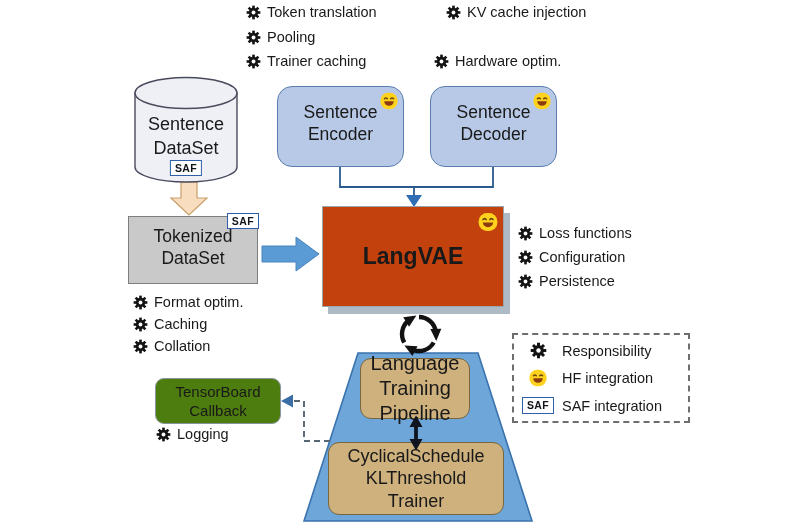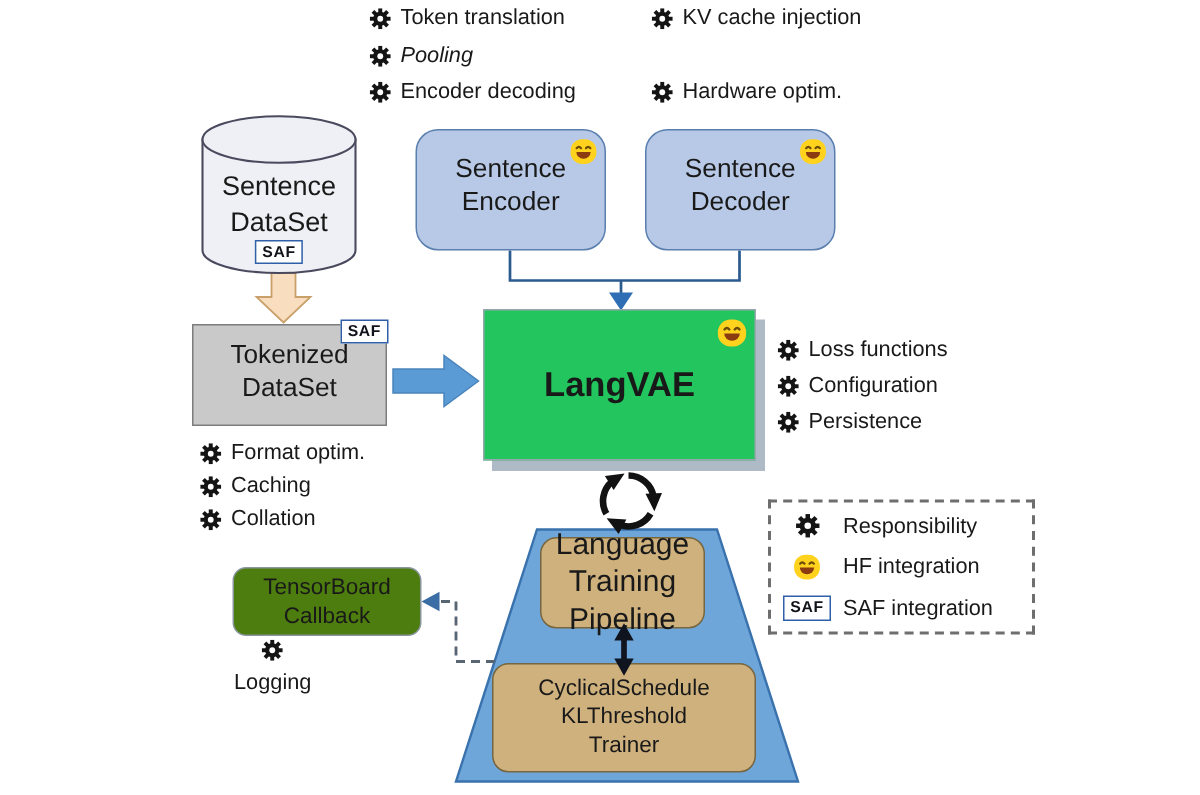--- a/index.html
+++ b/index.html
@@ -5,21 +5,21 @@
   html,body { margin:0; padding:0; background:#ffffff; }
   body { font-family: "Liberation Sans", "DejaVu Sans", sans-serif; color:#191919; }
   .canvas { position:relative; width:800px; height:530px; background:#ffffff; overflow:hidden; }
   svg.layer { position:absolute; left:0; top:0; width:800px; height:530px; pointer-events:none; }
   .node { position:absolute; box-sizing:border-box; }
   .node-label { white-space:pre-line; text-align:center; color:#191919; }
 
   
   .box-blue { background:#b7c9e6; border:1.6px solid #5a7fae; border-radius:15px; }
   .box-gray { background:#c9c9c9; border:1.6px solid #7d7d7d; }
-  .box-green { background:#22c55e; border:1.4px solid #9aa6ad;
+  .box-green { background:#c2410c; border:1.4px solid #9aa6ad;
                box-shadow:6px 7px 0 rgba(108,130,152,0.55);
                display:flex; align-items:center; justify-content:center; }
   .box-tan { background:#cfb17e; border:1.4px solid #77663e; border-radius:11px;
              display:flex; align-items:center; justify-content:center; }
   .box-callback { background:#4d7c0f; border:1.5px solid #8a969e; border-radius:9px;
                   display:flex; align-items:center; justify-content:center; }
 
   .saf-badge { display:inline-block; background:#ffffff; border:1.6px solid #2f5fa7;
                font-weight:bold; font-size:10.5px; letter-spacing:.4px; padding:1px 4px;
                color:#10131a; line-height:1.15; }
@@ -72,33 +72,33 @@
 
     <polygon points="262,246 296,246 296,237 319,254 296,271 296,262 262,262" fill="#5b9bd5" stroke="#4a84bd" stroke-width="1"></polygon>
   </svg>
 
   <div class="feat" style="left:246px; top:4px;">
     <svg class="ic">
         <use href="#sym-gear"></use>
       </svg>
     <span>Token translation</span>
   </div>
-  <div class="feat" style="left:246px; top:29px;font-style:italic;">
+  <div class="feat" style="left:246px; top:29px;">
     <svg class="ic">
         <use href="#sym-gear"></use>
       </svg>
     <span>Pooling</span>
   </div>
   <div class="feat" style="left:246px; top:53px;">
     <svg class="ic">
         <use href="#sym-gear"></use>
       </svg>
-    <span>Encoder decoding</span>
-  </div>
-  <div class="feat" style="left:434px; top:4px;">
+    <span>Trainer caching</span>
+  </div>
+  <div class="feat" style="left:446px; top:4px;">
     <svg class="ic">
         <use href="#sym-gear"></use>
       </svg>
     <span>KV cache injection</span>
   </div>
   <div class="feat" style="left:434px; top:53px;">
     <svg class="ic">
         <use href="#sym-gear"></use>
       </svg>
     <span>Hardware optim.</span>
@@ -187,31 +187,31 @@
     </svg>
   </div>
 
   <div class="node box-tan" style="left:360px; top:358px; width:110px; height:61px;">
     <div class="node-label" style="font-size:20px; line-height:1.25;">Language
 Training
 Pipeline</div>
   </div>
 
   <div class="node box-tan" style="left:328px; top:442px; width:176px; height:73px;">
-    <div class="node-label" style="font-size:15px; line-height:1.25;">CyclicalSchedule
+    <div class="node-label" style="font-size:18px; line-height:1.25;">CyclicalSchedule
 KLThreshold
 Trainer</div>
   </div>
 
   <div class="node box-callback" style="left:155px; top:378px; width:126px; height:46px;">
     <div class="node-label" style="font-size:15px; line-height:1.3;">TensorBoard
 Callback</div>
   </div>
 
-  <div class="feat" style="left:156px; top:426px;flex-direction:column;">
+  <div class="feat" style="left:156px; top:426px;">
     <svg class="ic">
         <use href="#sym-gear"></use>
       </svg>
     <span>Logging</span>
   </div>
 
   <div class="legend">
     <div class="legend-row">
       <span class="legend-ic">
         <svg style="width:17px;height:17px;">

